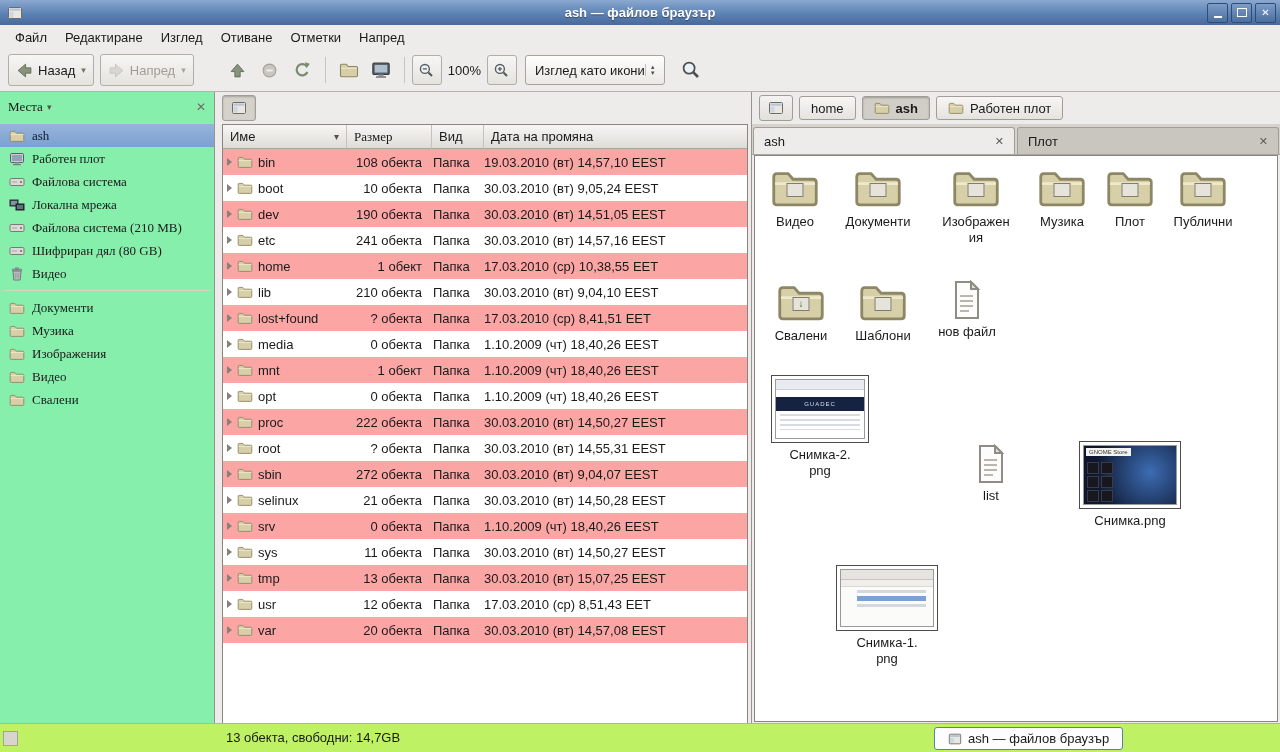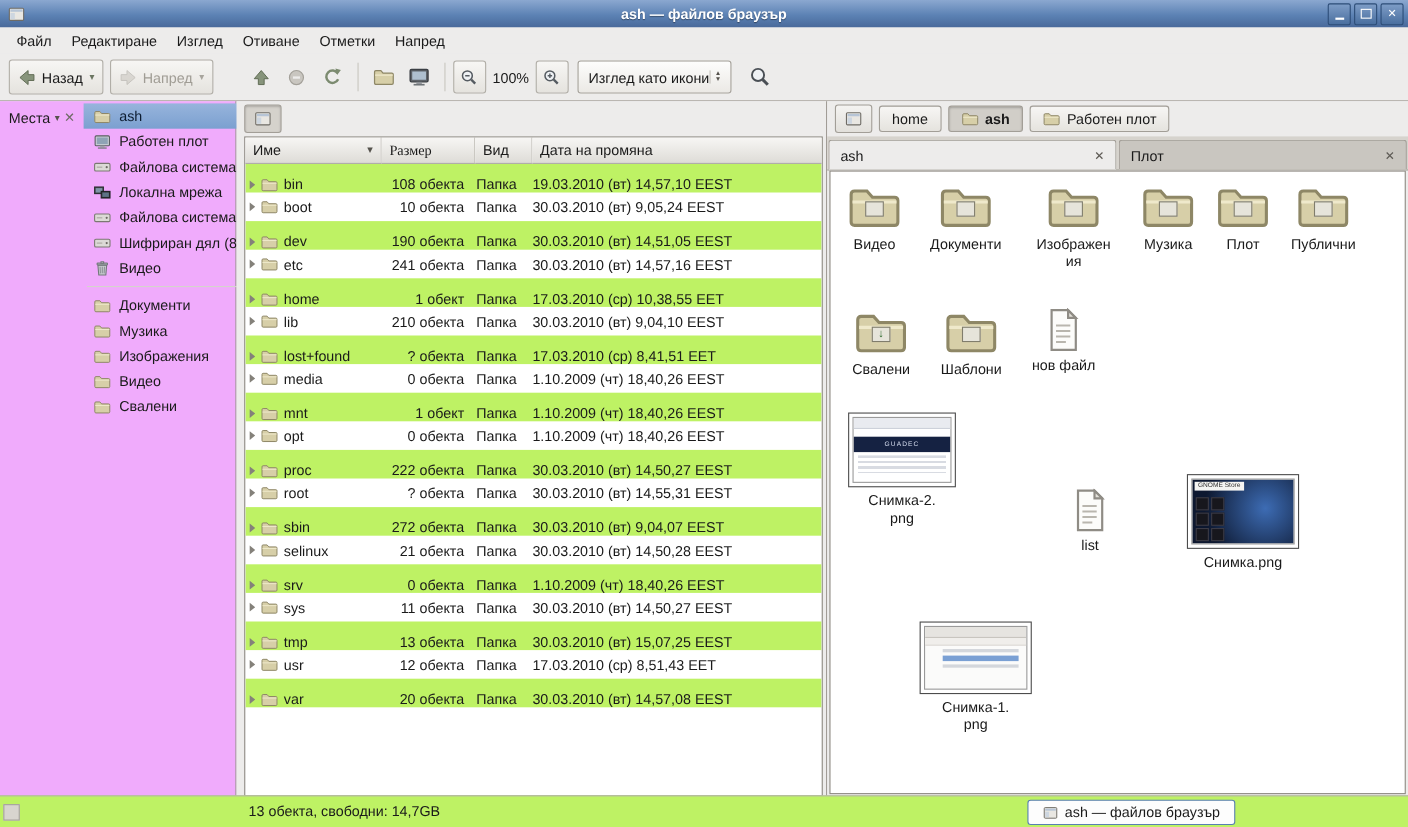--- a/index.html
+++ b/index.html
@@ -42,21 +42,21 @@
   .combo{display:flex;align-items:center;height:28px;border:1px solid #a7a39c;border-radius:3px;
          background:linear-gradient(#fdfdfc,#ebe9e5);padding:0 4px 0 9px;margin-left:8px;}
   .spin{display:flex;flex-direction:column;align-items:center;border-left:1px solid #c4c1bb;
         padding:0 4px;color:#55524c;}
   .spin i{font-style:normal;font-size:6px;line-height:6px;}
 
   
   .main{position:absolute;left:0;top:92px;right:0;bottom:28px;display:flex;}
 
   
-  .sidebar{width:214px;flex:none;border-right:1px solid #98948d;display:flex;flex-direction:row;background:#f0abfc;}
+  .sidebar{width:214px;flex:none;border-right:1px solid #98948d;display:flex;flex-direction:column;background:#86efac;font-family:Liberation Serif, serif;}
   .sb-head{height:30px;display:flex;align-items:center;padding:0 8px;gap:4px;}
   .sb-chev{font-size:9px;color:#55524c;}
   .sb-close{margin-left:auto;color:#6e6b65;font-size:12px;}
   .sb-list{flex:1;padding-top:2px;}
   .sb-item{height:23px;display:flex;align-items:center;gap:7px;padding:0 9px;white-space:nowrap;}
   .sb-item.sel{background:linear-gradient(#97b4dc,#7ba0d0);color:#0c1c30;}
   .sb-sep{height:1px;background:#d6d3cd;margin:5px 3px;}
 
   
   .middle{width:536px;flex:none;display:flex;flex-direction:column;border-right:1px solid #98948d;background:#edeceb;}
@@ -65,21 +65,21 @@
             align-items:center;justify-content:center;background:linear-gradient(#f4f3f1,#e2e0db);}
   .mini-btn.pressed{background:#d5d2cc;box-shadow:inset 0 1px 2px rgba(0,0,0,.22);}
   .listbox{flex:1;margin:0 3px 0 7px;border:1px solid #8a867f;background:#fff;display:flex;flex-direction:column;overflow:hidden;}
   .cols{display:flex;flex:none;}
   .col{height:24px;box-sizing:border-box;display:flex;align-items:center;gap:4px;padding:0 7px;
        background:linear-gradient(#f7f6f4,#dedcd7);border-right:1px solid #c5c2bc;border-bottom:1px solid #a9a6a0;}
   .col0{width:124px;}.col1{width:85px;font-family:Liberation Serif, serif;}.col2{width:52px;}.col3{flex:1;border-right:none;}
   .sortarrow{margin-left:auto;font-size:10px;color:#55524c;}
   .rows{flex:1;overflow:hidden;}
   .row{display:flex;height:26px;align-items:center;}
-  .row.odd{background:#bef264;align-items:flex-end;}
+  .row.odd{background:#fca5a5;}
   .cell{box-sizing:border-box;white-space:nowrap;}
   .cell-name{width:124px;display:flex;align-items:center;gap:5px;padding-left:4px;overflow:hidden;}
   .tri{width:0;height:0;border-left:5px solid #84817a;border-top:4px solid transparent;border-bottom:4px solid transparent;flex:none;}
   .cell-size{width:85px;text-align:right;padding-right:10px;}
   .cell-kind{width:52px;padding-left:1px;}
   .cell-date{flex:1;}
 
   
   .right{flex:1;display:flex;flex-direction:column;background:#edeceb;}
   .path-btn{height:24px;box-sizing:border-box;display:flex;align-items:center;gap:6px;padding:0 11px;
@@ -766,21 +766,21 @@
             </div>
           </div>
           <div class="item" style="left: 196px; top: 288px;">
             <svg width="32" height="40" class="ic">
               <use href="#sym-file" xlink:href="#sym-file"></use>
             </svg>
             <div class="lbl">
               <div>list</div>
             </div>
           </div>
-          <div class="item" style="left: 323px; top: 275px; width: 104px;">
+          <div class="item" style="left: 323px; top: 285px; width: 104px;">
             <div class="thumb t-store">
               <div class="timg">
                 <div class="st-box">GNOME Store</div>
                 <div class="st-shirts">
                   <div class="shirt"></div>
                   <div class="shirt"></div>
                   <div class="shirt"></div>
                   <div class="shirt"></div>
                   <div class="shirt"></div>
                   <div class="shirt"></div>

